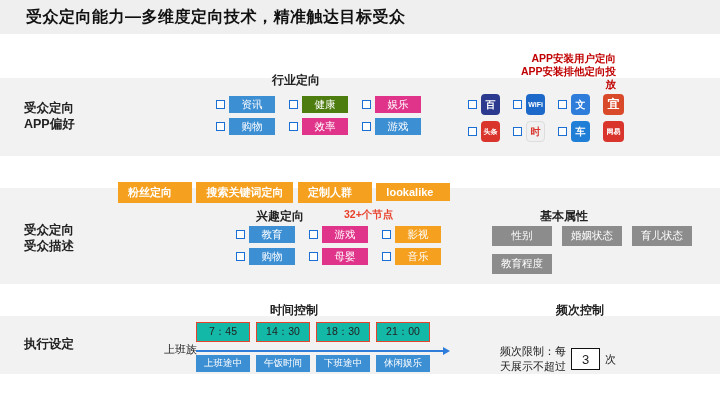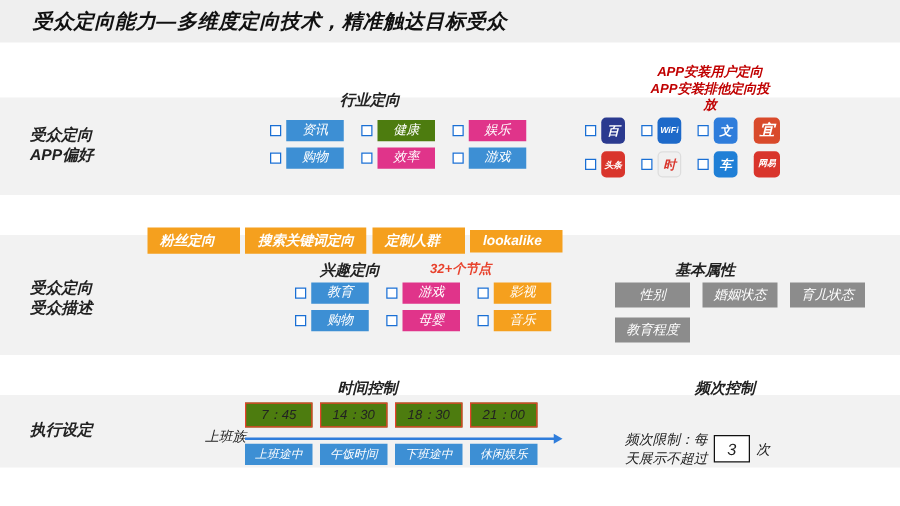--- a/index.html
+++ b/index.html
@@ -4,21 +4,21 @@
 <style>
   * { box-sizing: border-box; }
   html, body { margin: 0; padding: 0; }
   body {
     width: 720px; height: 405px;
     font-family: "Liberation Sans", sans-serif;
     background: #ffffff;
     position: relative;
     overflow: hidden;
   }
-  .slide { position: relative; width: 616px; height: 405px; background:#fff;font-style:italic; }
+  .slide { position: relative; width: 616px; height: 405px; background:#fff; }
 
   
   .title-bar {
     position: absolute; left: 0; top: 0; width: 720px; height: 34px;
     background: #efefef;
     display: flex; align-items: center;
   }
   .title-bar .title {
     font-size: 16px; font-weight: bold; color: #111;
     padding-left: 26px; letter-spacing: .5px;
@@ -58,21 +58,21 @@
   .tag.blue   { background: #3d8fd4; }
   .tag.gray   { background: #4d7c0f; }
   .tag.pink   { background: #e0348a; }
   .tag.orange { background: #f5a01e; }
 
   .grp { position: absolute; display: flex; gap: 10px; }
 
   
   .red-note {
     position: absolute; color: #c00000; font-size: 10.5px; font-weight: bold;
-    line-height: 13px; text-align: center;
+    line-height: 13px; text-align: right;
   }
   .red-inline { position:absolute; color:#e8412c; font-size:10.5px; font-weight:bold; }
 
   
   .appgrid { position: absolute; display: grid; grid-template-columns: repeat(4, 32px); grid-gap: 6px 13px; }
   .appcell { display: flex; align-items: center; }
   .appicon {
     width: 21px; height: 21px; border-radius: 4px;
     display: flex; align-items: center; justify-content: center;
     font-size: 10px; font-weight: bold; color: #fff; overflow: hidden;
@@ -98,21 +98,21 @@
   .pill {
     background: #8c8c8c; color: #fff; font-size: 10.5px; padding: 3px 9px;
     text-align: center; white-space: nowrap;
   }
 
   
   .timeline { position: absolute; left: 196px; top: 322px; width: 248px; }
   .times { display: flex; gap: 6px; }
   .timebox {
     width: 54px; text-align: center; font-size: 10.5px; color: #222;
-    border: 1.4px solid #e8412c; background: #4d7c0f; padding: 2px 0;
+    border: 1.4px solid #e8412c; background: #14b8a6; padding: 2px 0;
   }
   .axis { position: absolute; left: 196px; top: 350px; width: 248px; height: 2px; background: #2f7ddb; }
   .axis:after {
     content: ""; position: absolute; right: -6px; top: -3px;
     border-left: 7px solid #2f7ddb; border-top: 4px solid transparent; border-bottom: 4px solid transparent;
   }
   .labels { position: absolute; left: 196px; top: 355px; display: flex; gap: 6px; }
   .labels .lb {
     width: 54px; text-align: center; font-size: 9.5px; color: #fff;
     background: #3d8fd4; padding: 2px 0;

